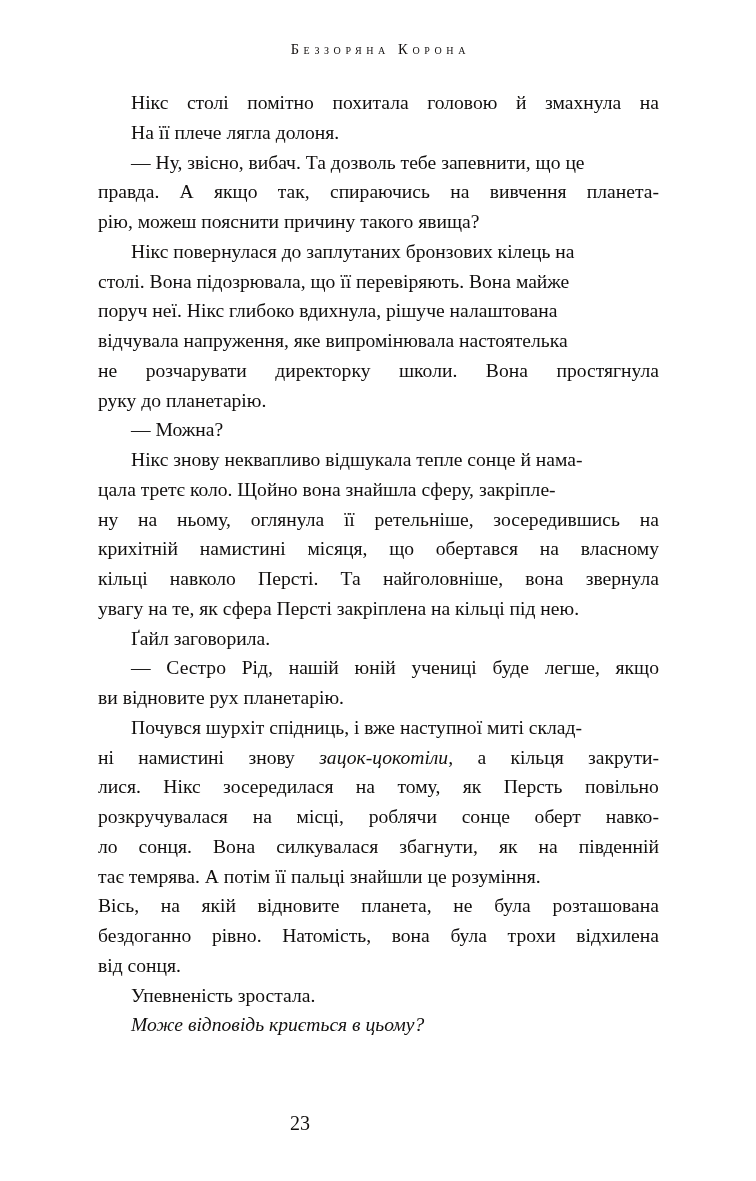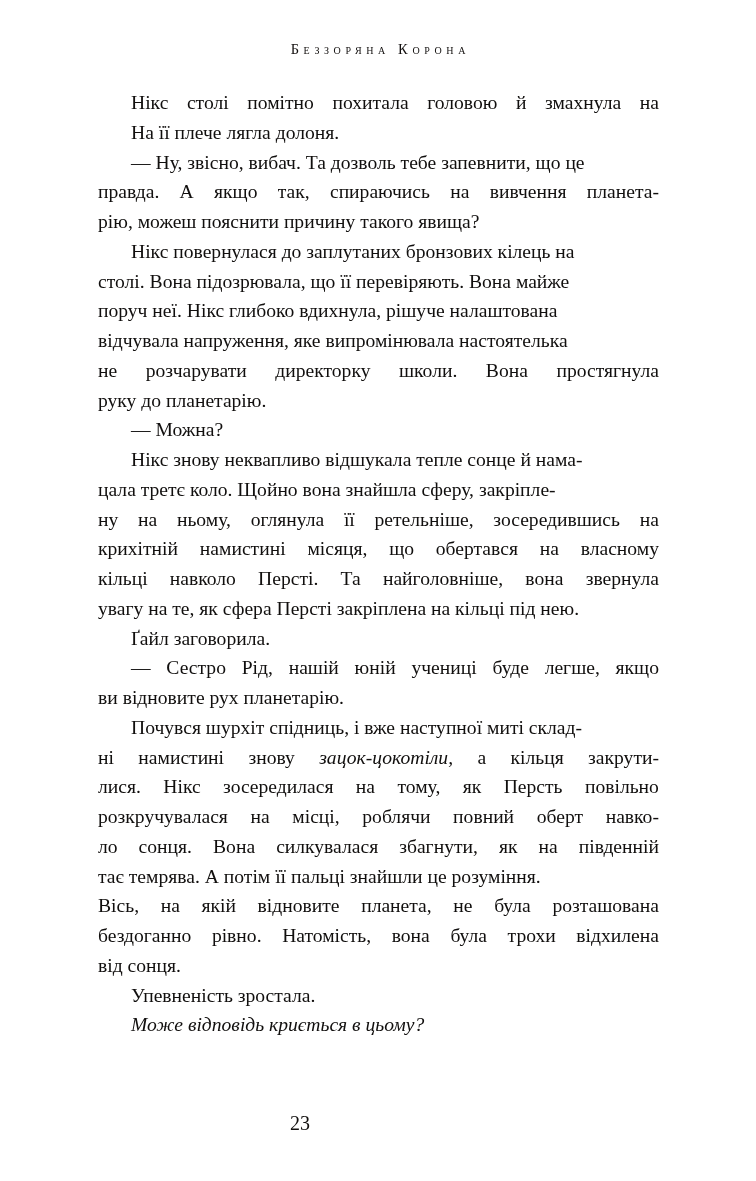--- a/index.html
+++ b/index.html
@@ -214,21 +214,21 @@
           <span>тому,</span>
           <span>як</span>
           <span>Персть</span>
           <span>повільно</span>
         </span>
         <span class="line just">
           <span>розкручувалася</span>
           <span>на</span>
           <span>місці,</span>
           <span>роблячи</span>
-          <span>повний</span>
+          <span>сонце</span>
           <span>оберт</span>
           <span>навко-</span>
         </span>
         <span class="line just">
           <span>ло</span>
           <span>сонця.</span>
           <span>Вона</span>
           <span>силкувалася</span>
           <span>збагнути,</span>
           <span>як</span>

